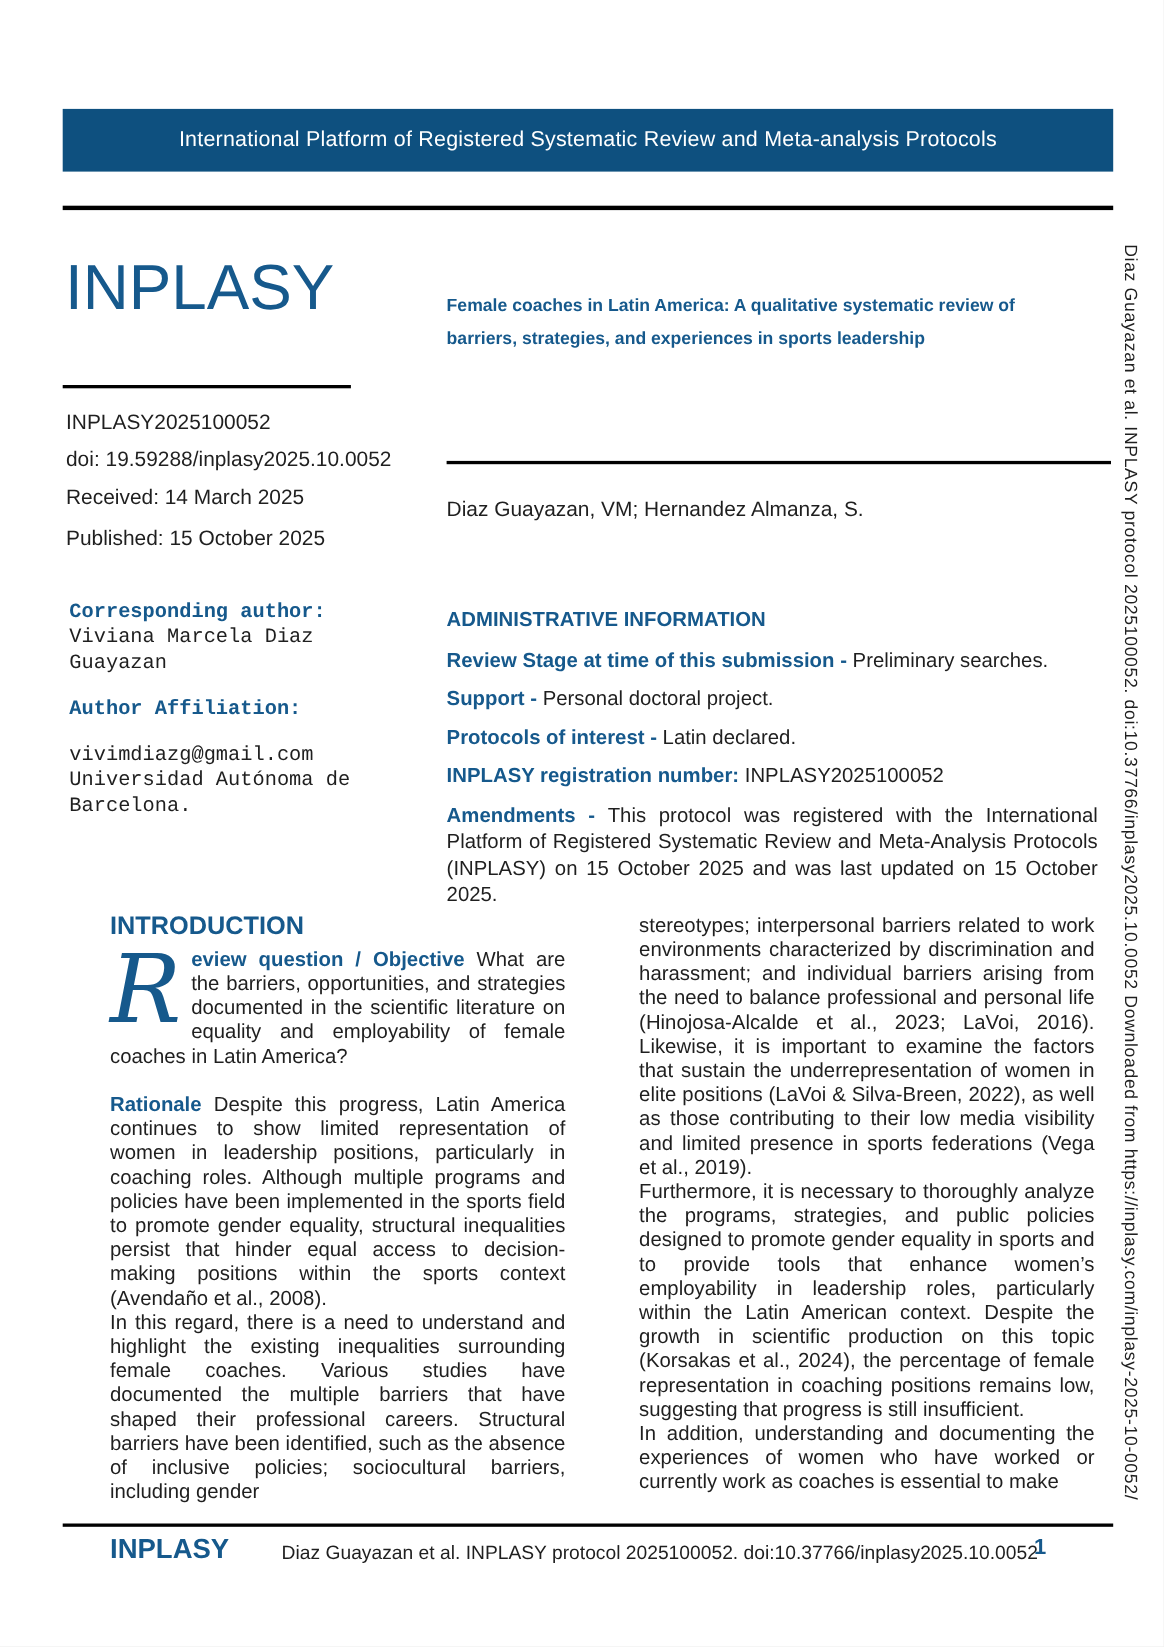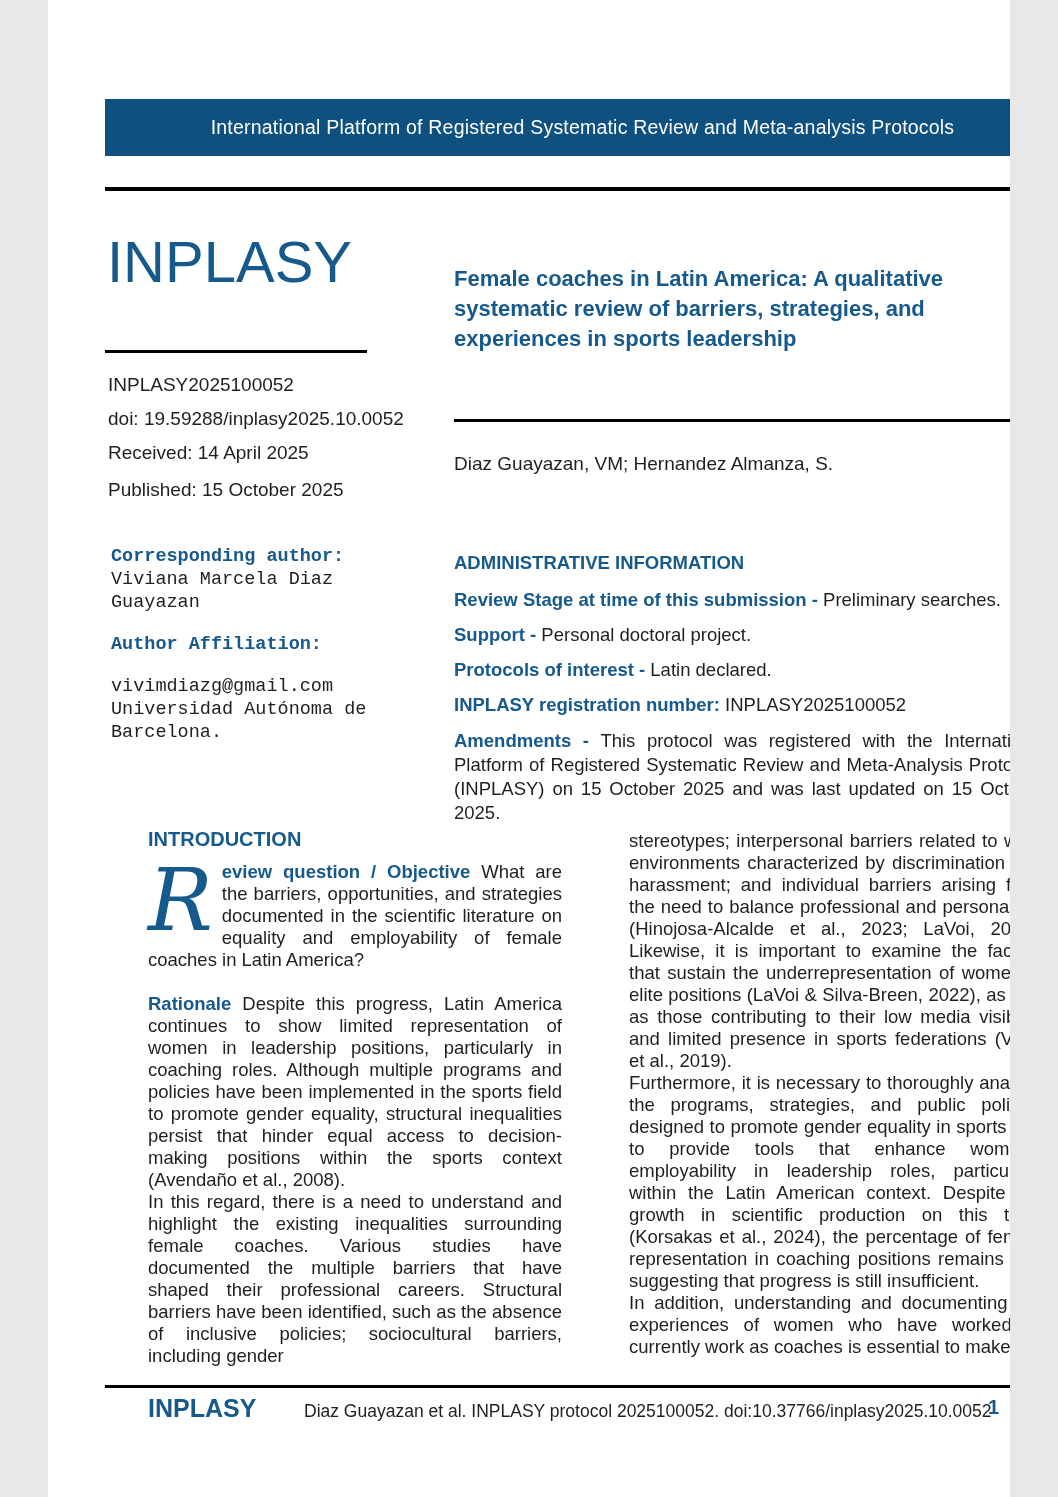--- a/index.html
+++ b/index.html
@@ -1,17 +1,17 @@
 <!DOCTYPE html>
 <html><head>
 <meta charset="utf-8">
 <style>
   html,body { margin:0; padding:0; background:#e8e8e8; }
   .page {
-    position:relative; width:962px; height:1497px; margin:0 auto;
+    position:relative; width:1058px; height:1497px; margin:0 auto;
     background:#ffffff; font-family:"Liberation Sans", sans-serif;
     color:#1f1f1f; overflow:hidden;
     --accent:#16598c; --banner-bg:#0e507f;
   }
   .banner {
     position:absolute; left:57px; top:99px; width:955px; height:57px;
     background:var(--banner-bg); color:#ffffff;
     display:flex; align-items:center; justify-content:center;
     font-size:19.5px; letter-spacing:0.2px;
   }
@@ -30,32 +30,32 @@
   .meta p.pub-gap { margin-top:16px; }
 
   .corr { position:absolute; left:63px; top:545px; width:280px; font-size:18.5px; line-height:23px;font-family:Liberation Mono, monospace; }
   .corr p { margin:0; }
   .corr .gap { margin-top:19px; }
 
   .lbl { color:var(--accent); font-weight:bold; }
 
   .title {
     position:absolute; left:406px; top:264px; width:545px;
-    font-size:22px; font-weight:bold; color:var(--accent); line-height:30px;
+    font-size:16px; font-weight:bold; color:var(--accent); line-height:30px;
   }
   .authors { position:absolute; left:406px; top:453px; font-size:19px; }
 
   .admin { position:absolute; left:406px; top:536px; width:592px; font-size:18.5px; }
   .admin-heading { color:var(--accent); font-weight:bold; margin:16px 0 15px; font-size:18.5px; }
   .admin-line { margin:0 0 13px; line-height:22px; }
   .amendments { margin:2px 0 0; text-align:justify; line-height:24px; }
 
   .intro-heading {
     position:absolute; left:100px; top:828px;
-    font-size:20px; font-weight:bold; color:var(--accent);
+    font-size:23px; font-weight:bold; color:var(--accent);
   }
   .col { position:absolute; width:414px; font-size:18.5px; line-height:22px; text-align:justify; }
   .col p { margin:0; }
   .col-left  { left:100px; top:861px; }
   .col-right { left:553px; top:830px;margin-left:28px; }
   .first-para { margin-bottom:22px !important; }
   .dropcap {
     float:left; font-family:"DejaVu Serif", serif; font-style:italic;
     font-size:86px; line-height:60px; color:var(--accent);
     margin:9px 9px 0 0;
@@ -81,21 +81,21 @@
   </div>
 
   <div class="rule" id="rule-top"></div>
 
   <div class="logo">INPLASY</div>
   <div class="rule" id="logo-rule"></div>
 
   <div class="meta">
     <p>INPLASY2025100052</p>
     <p>doi: 19.59288/inplasy2025.10.0052</p>
-    <p>Received: 14 April 2025</p>
+    <p>Received: 14 March 2025</p>
     <p class="pub-gap">Published: 15 October 2025</p>
   </div>
 
   <div class="corr">
     <p class="lbl">Corresponding author:</p>
     <p>Viviana Marcela Diaz Guayazan</p>
     <p class="gap lbl">Author Affiliation:</p>
     <p class="gap">vivimdiazg@gmail.com</p>
     <p>Universidad Autónoma de Barcelona.</p>
   </div>

